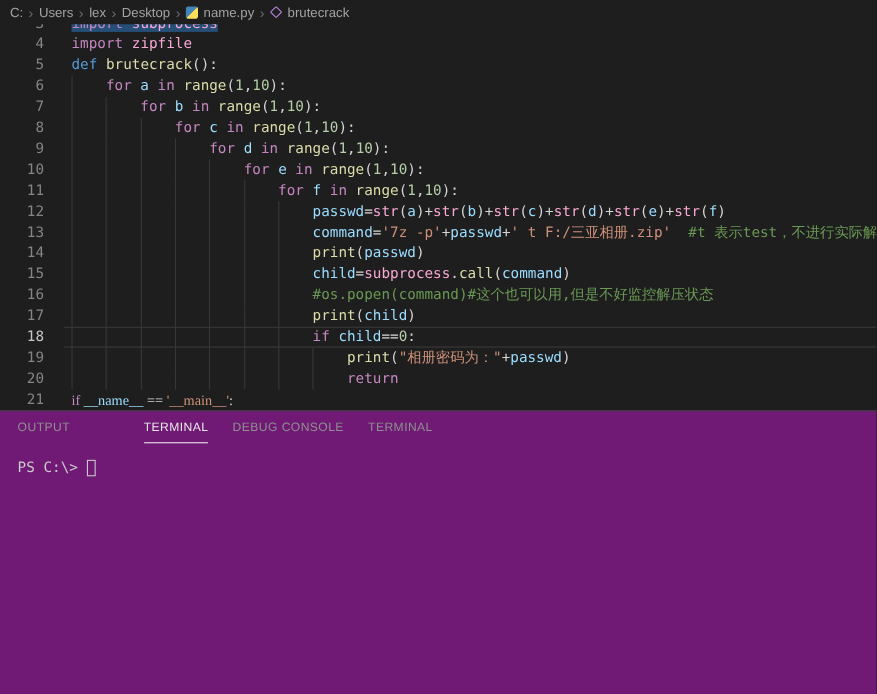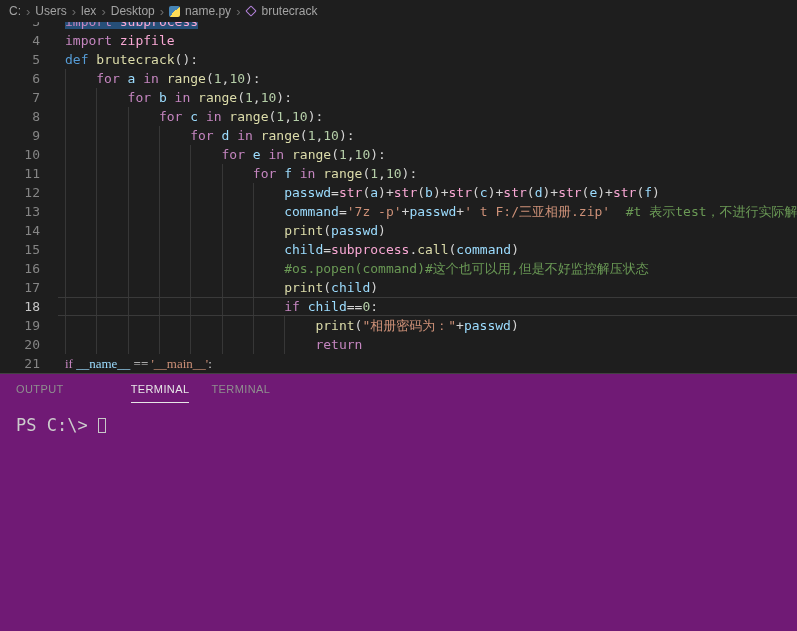--- a/index.html
+++ b/index.html
@@ -34,21 +34,21 @@
   .tk-kw{color:#C586C0} .tk-def{color:#569CD6} .tk-fn{color:#DCDCAA} .tk-cls{color:#f9a8d4}
   .tk-var{color:#9CDCFE} .tk-num{color:#B5CEA8} .tk-str{color:#CE9178} .tk-com{color:#6A9955}
   .tk-pl{color:#D4D4D4}
 
   
   .panel { flex:1; background:#701a75; border-top:1px solid #414141; }
   .panel-tabs { display:flex; gap:22px; padding:9px 16px 0;
     font-family:"Liberation Sans","DejaVu Sans",sans-serif; font-size:11px; letter-spacing:.4px; }
   .ptab { color:#8f8f8f; padding-bottom:7px; border-bottom:1px solid transparent; cursor:pointer; }
   .ptab.active { color:#e7e7e7; border-bottom-color:#e7e7e7;margin-left:45px; }
-  .terminal { padding:14px 16px; font-size:17px; line-height:17px; color:#cccccc;
+  .terminal { padding:14px 16px; font-size:13px; line-height:17px; color:#cccccc;
     white-space:pre; display:flex; align-items:center; }
   .cursor { display:inline-block; width:8px; height:15px; border:1px solid #c8c8c8; }
 </style>
 </head>
 <body>
 
 <div class="app">
 
   <div class="breadcrumb" id="breadcrumb">
       <span class="crumb">
@@ -101,18 +101,19 @@
         <div class="line"><span class="gutter">19</span><span class="code" style="padding-left: 32ch;"><i class="guide" style="left: 0ch;"></i><i class="guide" style="left: 4ch;"></i><i class="guide" style="left: 8ch;"></i><i class="guide" style="left: 12ch;"></i><i class="guide" style="left: 16ch;"></i><i class="guide" style="left: 20ch;"></i><i class="guide" style="left: 24ch;"></i><i class="guide" style="left: 28ch;"></i><span class="tk-fn">print</span><span class="tk-pl">(</span><span class="tk-str">"相册密码为："</span><span class="tk-pl">+</span><span class="tk-var">passwd</span><span class="tk-pl">)</span></span></div>
         <div class="line"><span class="gutter">20</span><span class="code" style="padding-left: 32ch;"><i class="guide" style="left: 0ch;"></i><i class="guide" style="left: 4ch;"></i><i class="guide" style="left: 8ch;"></i><i class="guide" style="left: 12ch;"></i><i class="guide" style="left: 16ch;"></i><i class="guide" style="left: 20ch;"></i><i class="guide" style="left: 24ch;"></i><i class="guide" style="left: 28ch;"></i><span class="tk-kw">return</span></span></div>
         <div class="line"><span class="gutter">21</span><span class="code" style="padding-left: 0ch; font-family: Liberation Serif, serif;"><span class="tk-kw">if</span><span class="tk-pl"> </span><span class="tk-var">__name__</span><span class="tk-pl"> == </span><span class="tk-str">'__main__'</span><span class="tk-pl">:</span></span></div>
       </div>
   </div>
 
   <div class="panel">
     <div class="panel-tabs" id="panel-tabs">
         <span class="ptab">OUTPUT</span>
         <span class="ptab active">TERMINAL</span>
+        <span class="ptab">DEBUG CONSOLE</span>
         <span class="ptab">TERMINAL</span>
       </div>
     <div class="terminal"><span>PS C:\&gt; </span><span class="cursor"></span></div>
   </div>
 
 </div>
 
 </body></html>

